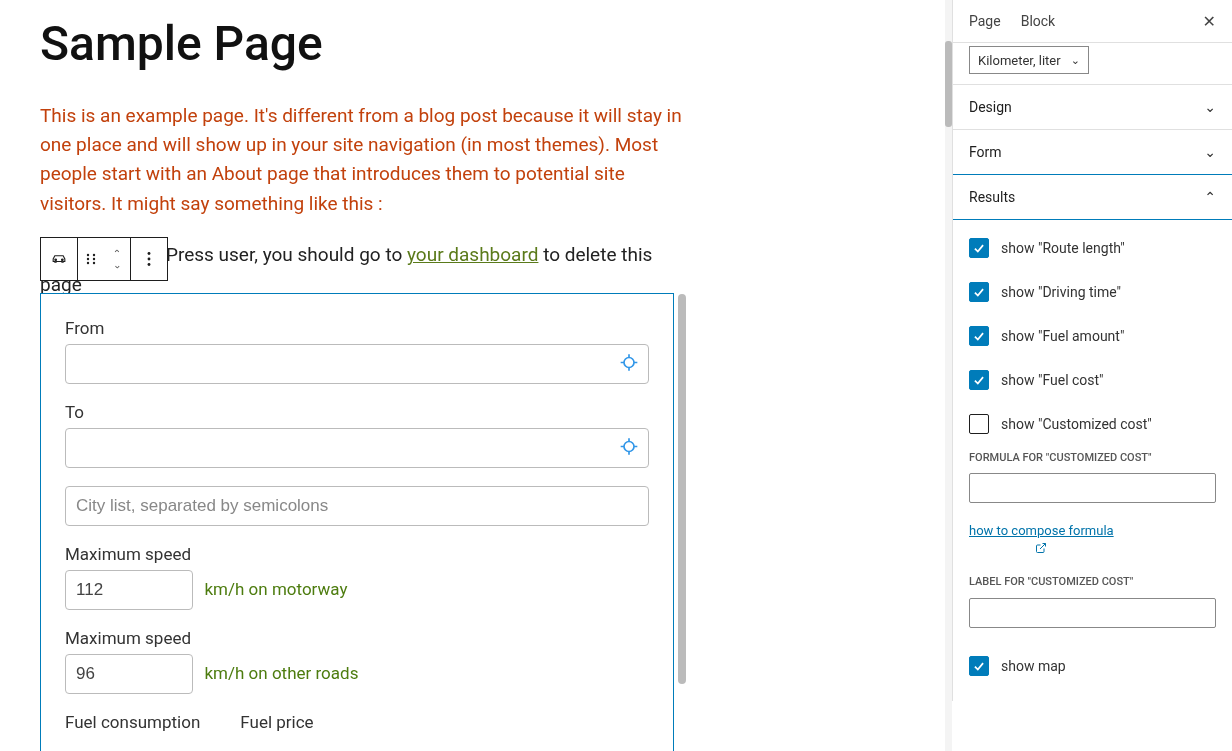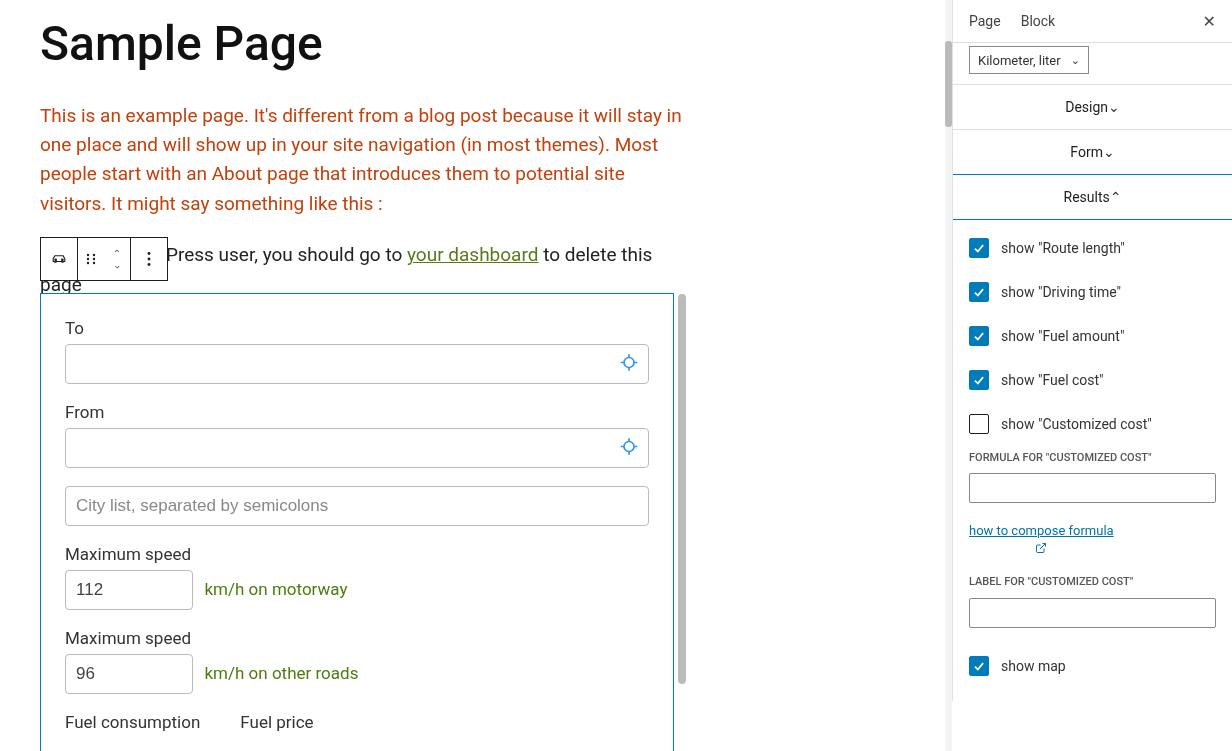--- a/index.html
+++ b/index.html
@@ -214,21 +214,21 @@
       justify-content: space-between;
       cursor: pointer;
       width: 120px;
     }
 
     .panel-row {
       border-top: 1px solid #e0e0e0;
       padding: 14px 16px;
       display: flex;
       align-items: center;
-      justify-content: center;
+      justify-content: space-between;
       font-size: 14px;
       color: #1e1e1e;
       cursor: pointer;
     }
     .panel-row.expanded {
       border: 1.5px solid #007cba;
       margin: 0 -1px;
     }
     .chevron { color: #333; font-size: 14px; }
 
@@ -332,51 +332,51 @@
         <svg width="18" height="18" viewBox="0 0 18 18">
           <circle cx="9" cy="4" r="1.3" fill="#1e1e1e"></circle>
             <circle cx="9" cy="9" r="1.3" fill="#1e1e1e"></circle>
             <circle cx="9" cy="14" r="1.3" fill="#1e1e1e"></circle>
         </svg>
       </div>
     </div>
   </div>
 
   <div class="widget-box">
+    <div class="form-group">
+      <label class="form-label">From</label>
+      <div class="loc-wrapper">
+        <input class="text-input" type="text" style="">
+        <span class="locate-icon">
+          <svg width="20" height="20" viewBox="0 0 24 24" fill="none" stroke="#3196e8" stroke-width="2">
+            <circle cx="12" cy="12" r="6"></circle>
+              <line x1="12" y1="2" x2="12" y2="6"></line>
+              <line x1="12" y1="18" x2="12" y2="22"></line>
+            <line x1="2" y1="12" x2="6" y2="12"></line>
+              <line x1="18" y1="12" x2="22" y2="12"></line>
+          </svg>
+        </span>
+      </div>
+    </div>
     <div class="form-group">
       <label class="form-label">To</label>
       <div class="loc-wrapper">
         <input class="text-input" type="text" style="">
         <span class="locate-icon">
           <svg width="20" height="20" viewBox="0 0 24 24" fill="none" stroke="#3196e8" stroke-width="2">
             <circle cx="12" cy="12" r="6"></circle>
               <line x1="12" y1="2" x2="12" y2="6"></line>
               <line x1="12" y1="18" x2="12" y2="22"></line>
             <line x1="2" y1="12" x2="6" y2="12"></line>
               <line x1="18" y1="12" x2="22" y2="12"></line>
           </svg>
         </span>
       </div>
     </div>
     <div class="form-group">
-      <label class="form-label">From</label>
-      <div class="loc-wrapper">
-        <input class="text-input" type="text" style="">
-        <span class="locate-icon">
-          <svg width="20" height="20" viewBox="0 0 24 24" fill="none" stroke="#3196e8" stroke-width="2">
-            <circle cx="12" cy="12" r="6"></circle>
-              <line x1="12" y1="2" x2="12" y2="6"></line>
-              <line x1="12" y1="18" x2="12" y2="22"></line>
-            <line x1="2" y1="12" x2="6" y2="12"></line>
-              <line x1="18" y1="12" x2="22" y2="12"></line>
-          </svg>
-        </span>
-      </div>
-    </div>
-    <div class="form-group">
       <input class="text-input" type="text" placeholder="City list, separated by semicolons" style="">
     </div>
     <div class="form-group">
       <label class="form-label">Maximum speed</label>
       <input class="text-input short-input" type="text" value="112" style="">
       <span class="unit-label">km/h on motorway</span>
     </div>
     <div class="form-group">
       <label class="form-label">Maximum speed</label>
       <input class="text-input short-input" type="text" value="96" style="">

